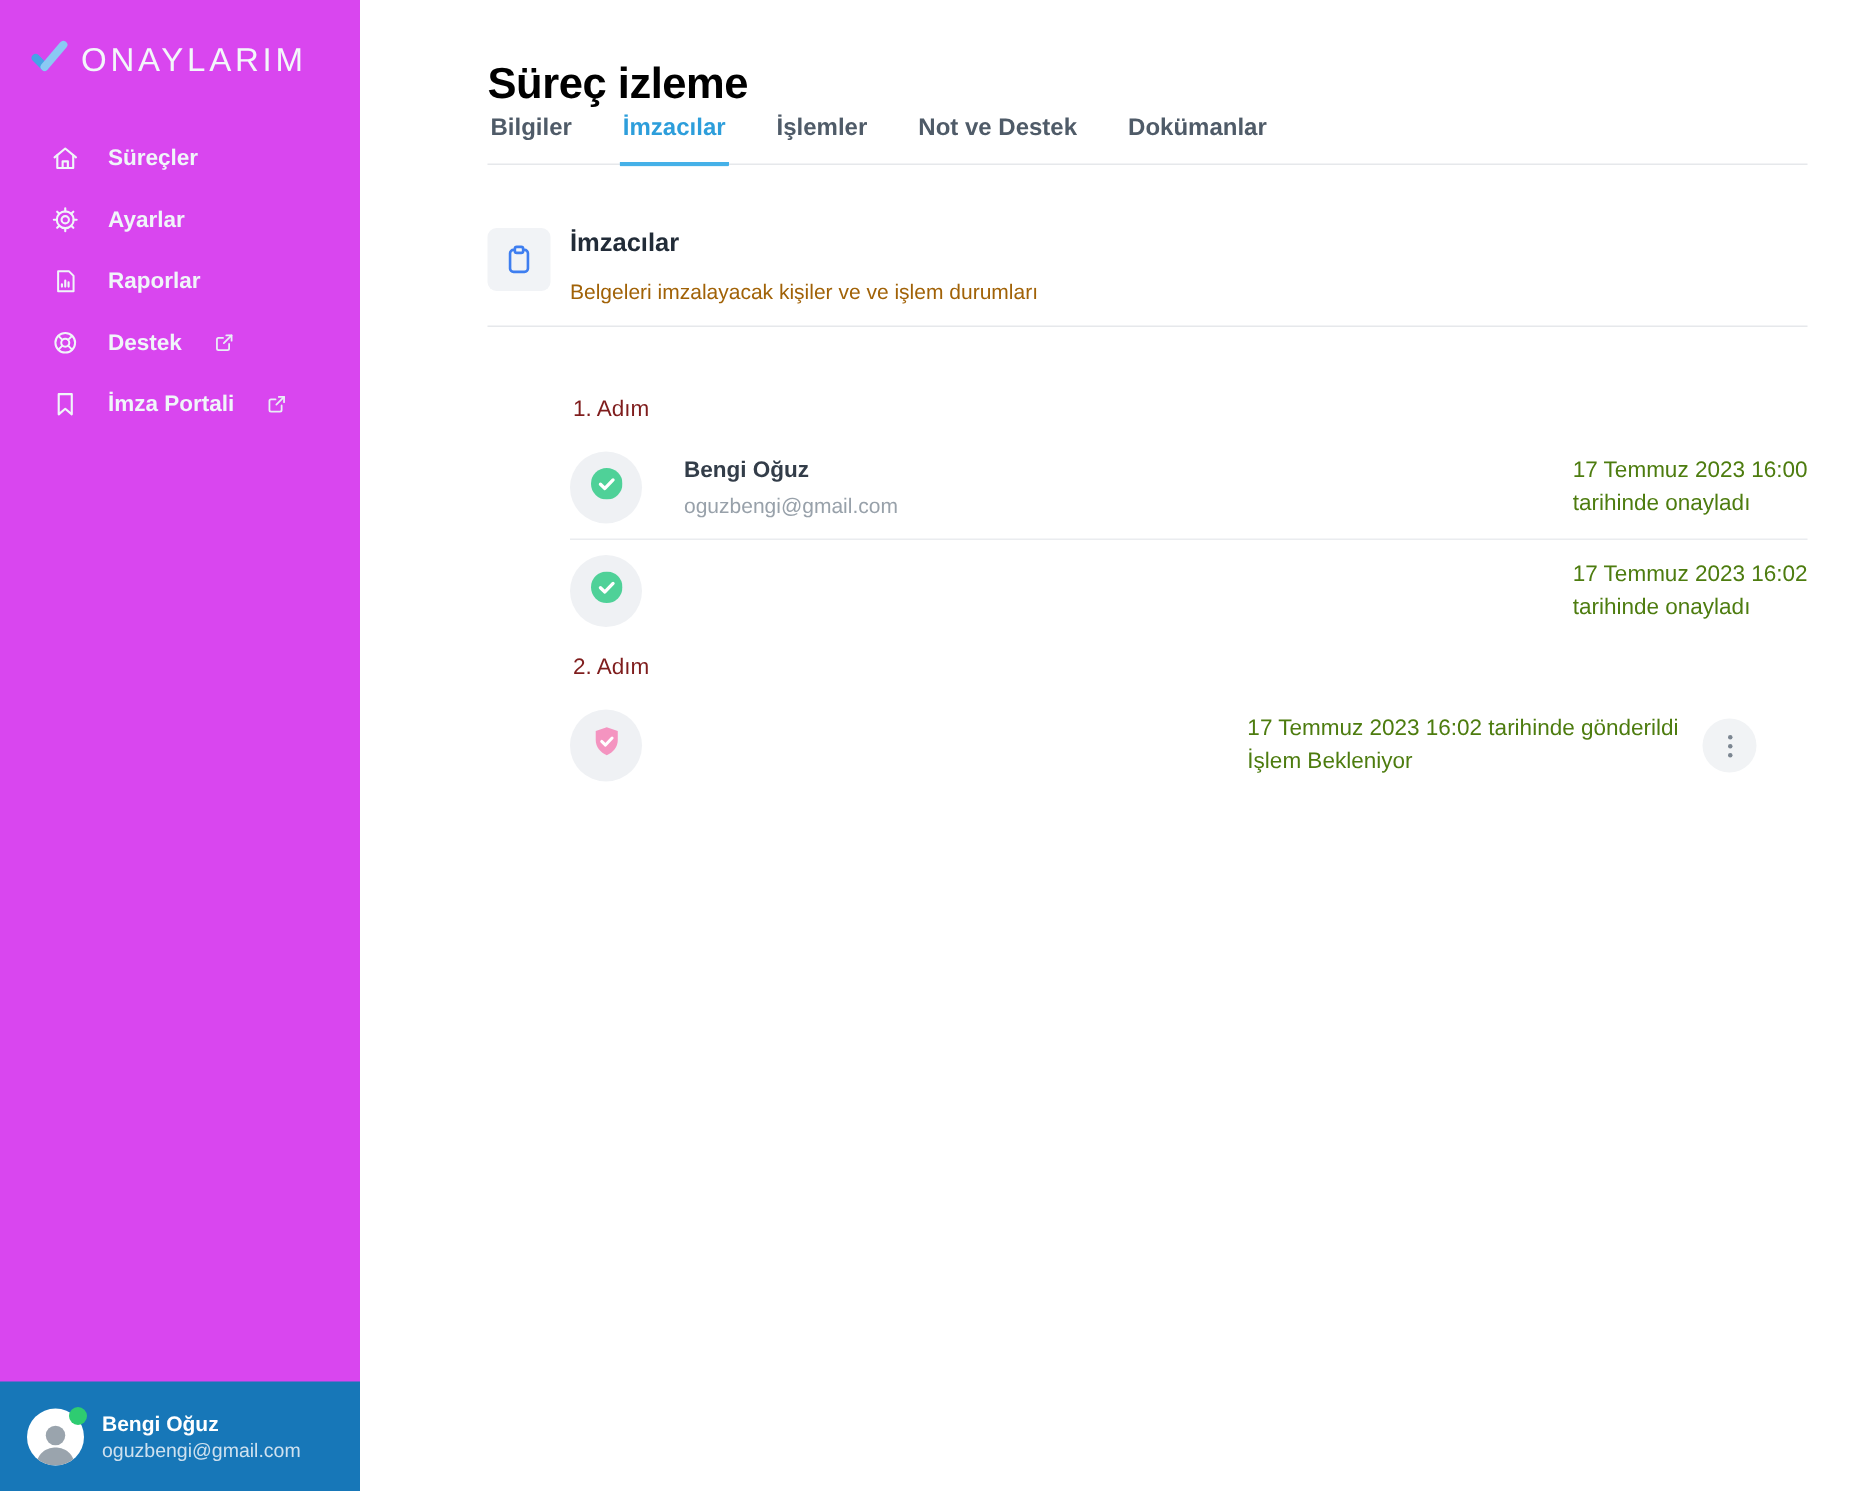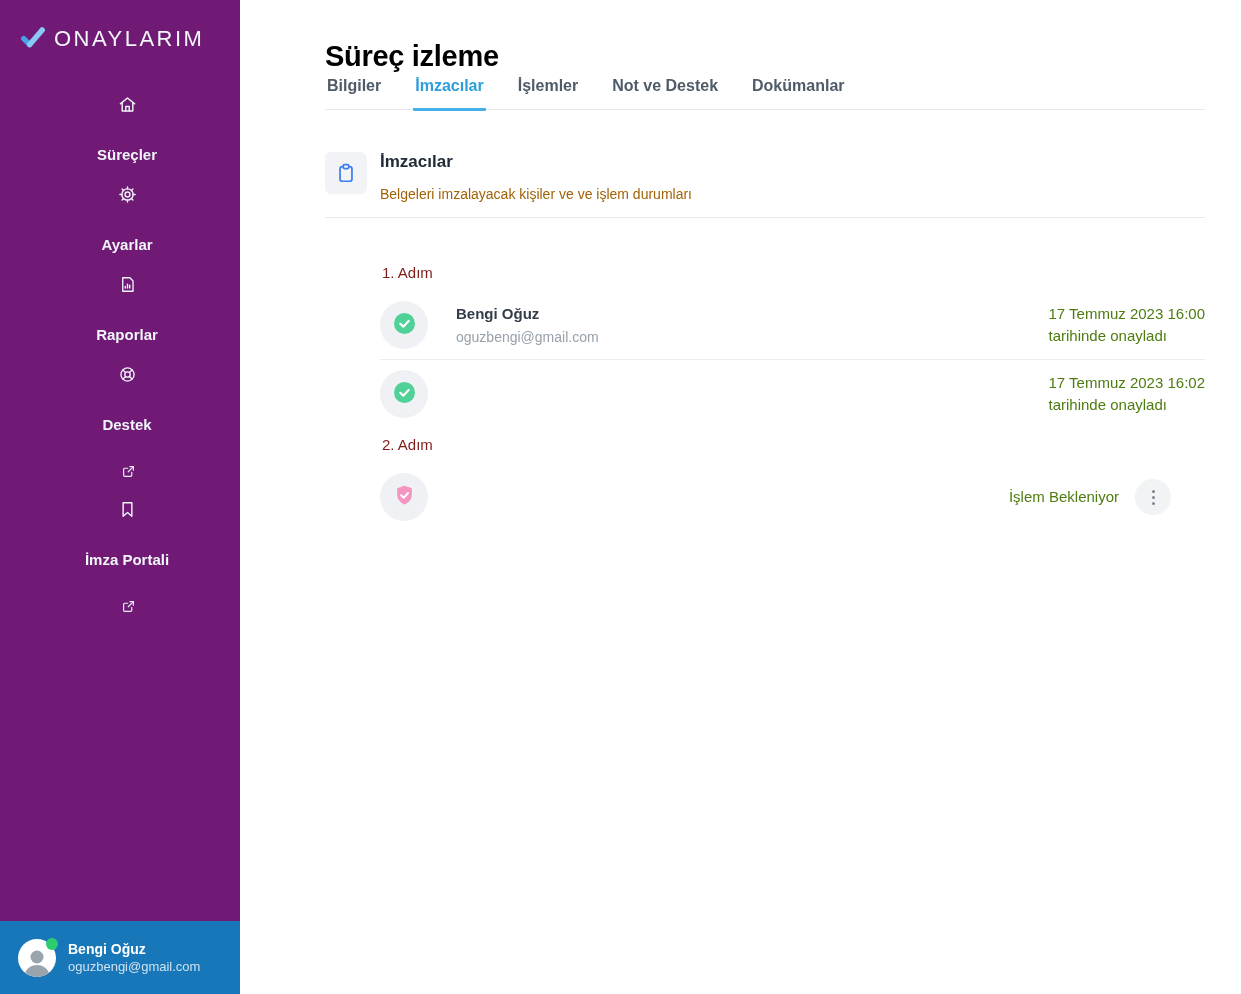--- a/index.html
+++ b/index.html
@@ -5,26 +5,26 @@
   * { box-sizing: border-box; }
   html,body { margin:0; padding:0; }
   body {
     width:1241px; height:994px; overflow:hidden;
     display:flex; background:#ffffff;
     font-family:"Liberation Sans", sans-serif;
     -webkit-font-smoothing:antialiased;
   }
 
   
-  .sidebar { width:240px; flex:0 0 240px; background:#701a75; display:flex; flex-direction:column; }
+  .sidebar { width:240px; flex:0 0 240px; background:#d946ef; display:flex; flex-direction:column; }
   .logo { display:flex; align-items:center; gap:8px; padding:24px 16px 8px 20px; cursor:pointer; }
   .logo-text { color:#f3f7fa; font-size:22px; font-weight:400; letter-spacing:2.5px; }
   .nav { list-style:none; margin:22px 0 0 0; padding:0; }
-  .nav-item { display:flex; align-items:center; gap:32px; padding:11px 20px 11px 34px; cursor:pointer;
-              color:#f0f5f9; font-size:15px; font-weight:700;flex-direction:column; }
+  .nav-item { display:flex; align-items:center; gap:19px; padding:11px 20px 11px 34px; cursor:pointer;
+              color:#f0f5f9; font-size:15px; font-weight:700; }
   .nav-icon svg { display:block; }
   .ext-icon { margin-left:3px; display:flex; }
   .side-spacer { flex:1; }
   .user-box { height:73px; background:#1777b8; display:flex; align-items:center; gap:12px; padding:0 16px 0 18px; cursor:pointer; }
   .user-avatar { position:relative; width:38px; height:38px; flex:0 0 38px; }
   .user-avatar .circ { width:38px; height:38px; border-radius:50%; background:#ffffff; overflow:hidden; display:flex; align-items:flex-end; justify-content:center; }
   .online-dot { position:absolute; top:-1px; right:-2px; width:12px; height:12px; border-radius:50%; background:#2ecc71; }
   .user-name { color:#ffffff; font-size:14px; font-weight:700; line-height:18px; }
   .user-email { color:#cfe1ef; font-size:13px; line-height:17px; }
 
@@ -250,20 +250,21 @@
     <div class="avatar">
 
       <span>
         <svg width="21" height="21" viewBox="0 0 20 20">
           <path d="M10 0.8 L17 3.2 V8.8 C17 13.6 14 16.8 10 18.6 C6 16.8 3 13.6 3 8.8 V3.2 Z" fill="#f494c0"></path>
           <path d="M6.8 9.8 L9.2 12.1 L13.4 7.6" stroke="#ffffff" stroke-width="1.9" fill="none" stroke-linecap="round" stroke-linejoin="round"></path>
         </svg>
       </span>
     </div>
     <div class="signer-status">
+      <div class="status-line1">17 Temmuz 2023 16:02 tarihinde gönderildi</div>
       <div class="status-line2">İşlem Bekleniyor</div>
     </div>
     <button class="kebab-btn">
       <span class="dot"></span>
               <span class="dot"></span>
               <span class="dot"></span>
     </button>
   </div>
 </div>
   </section>

